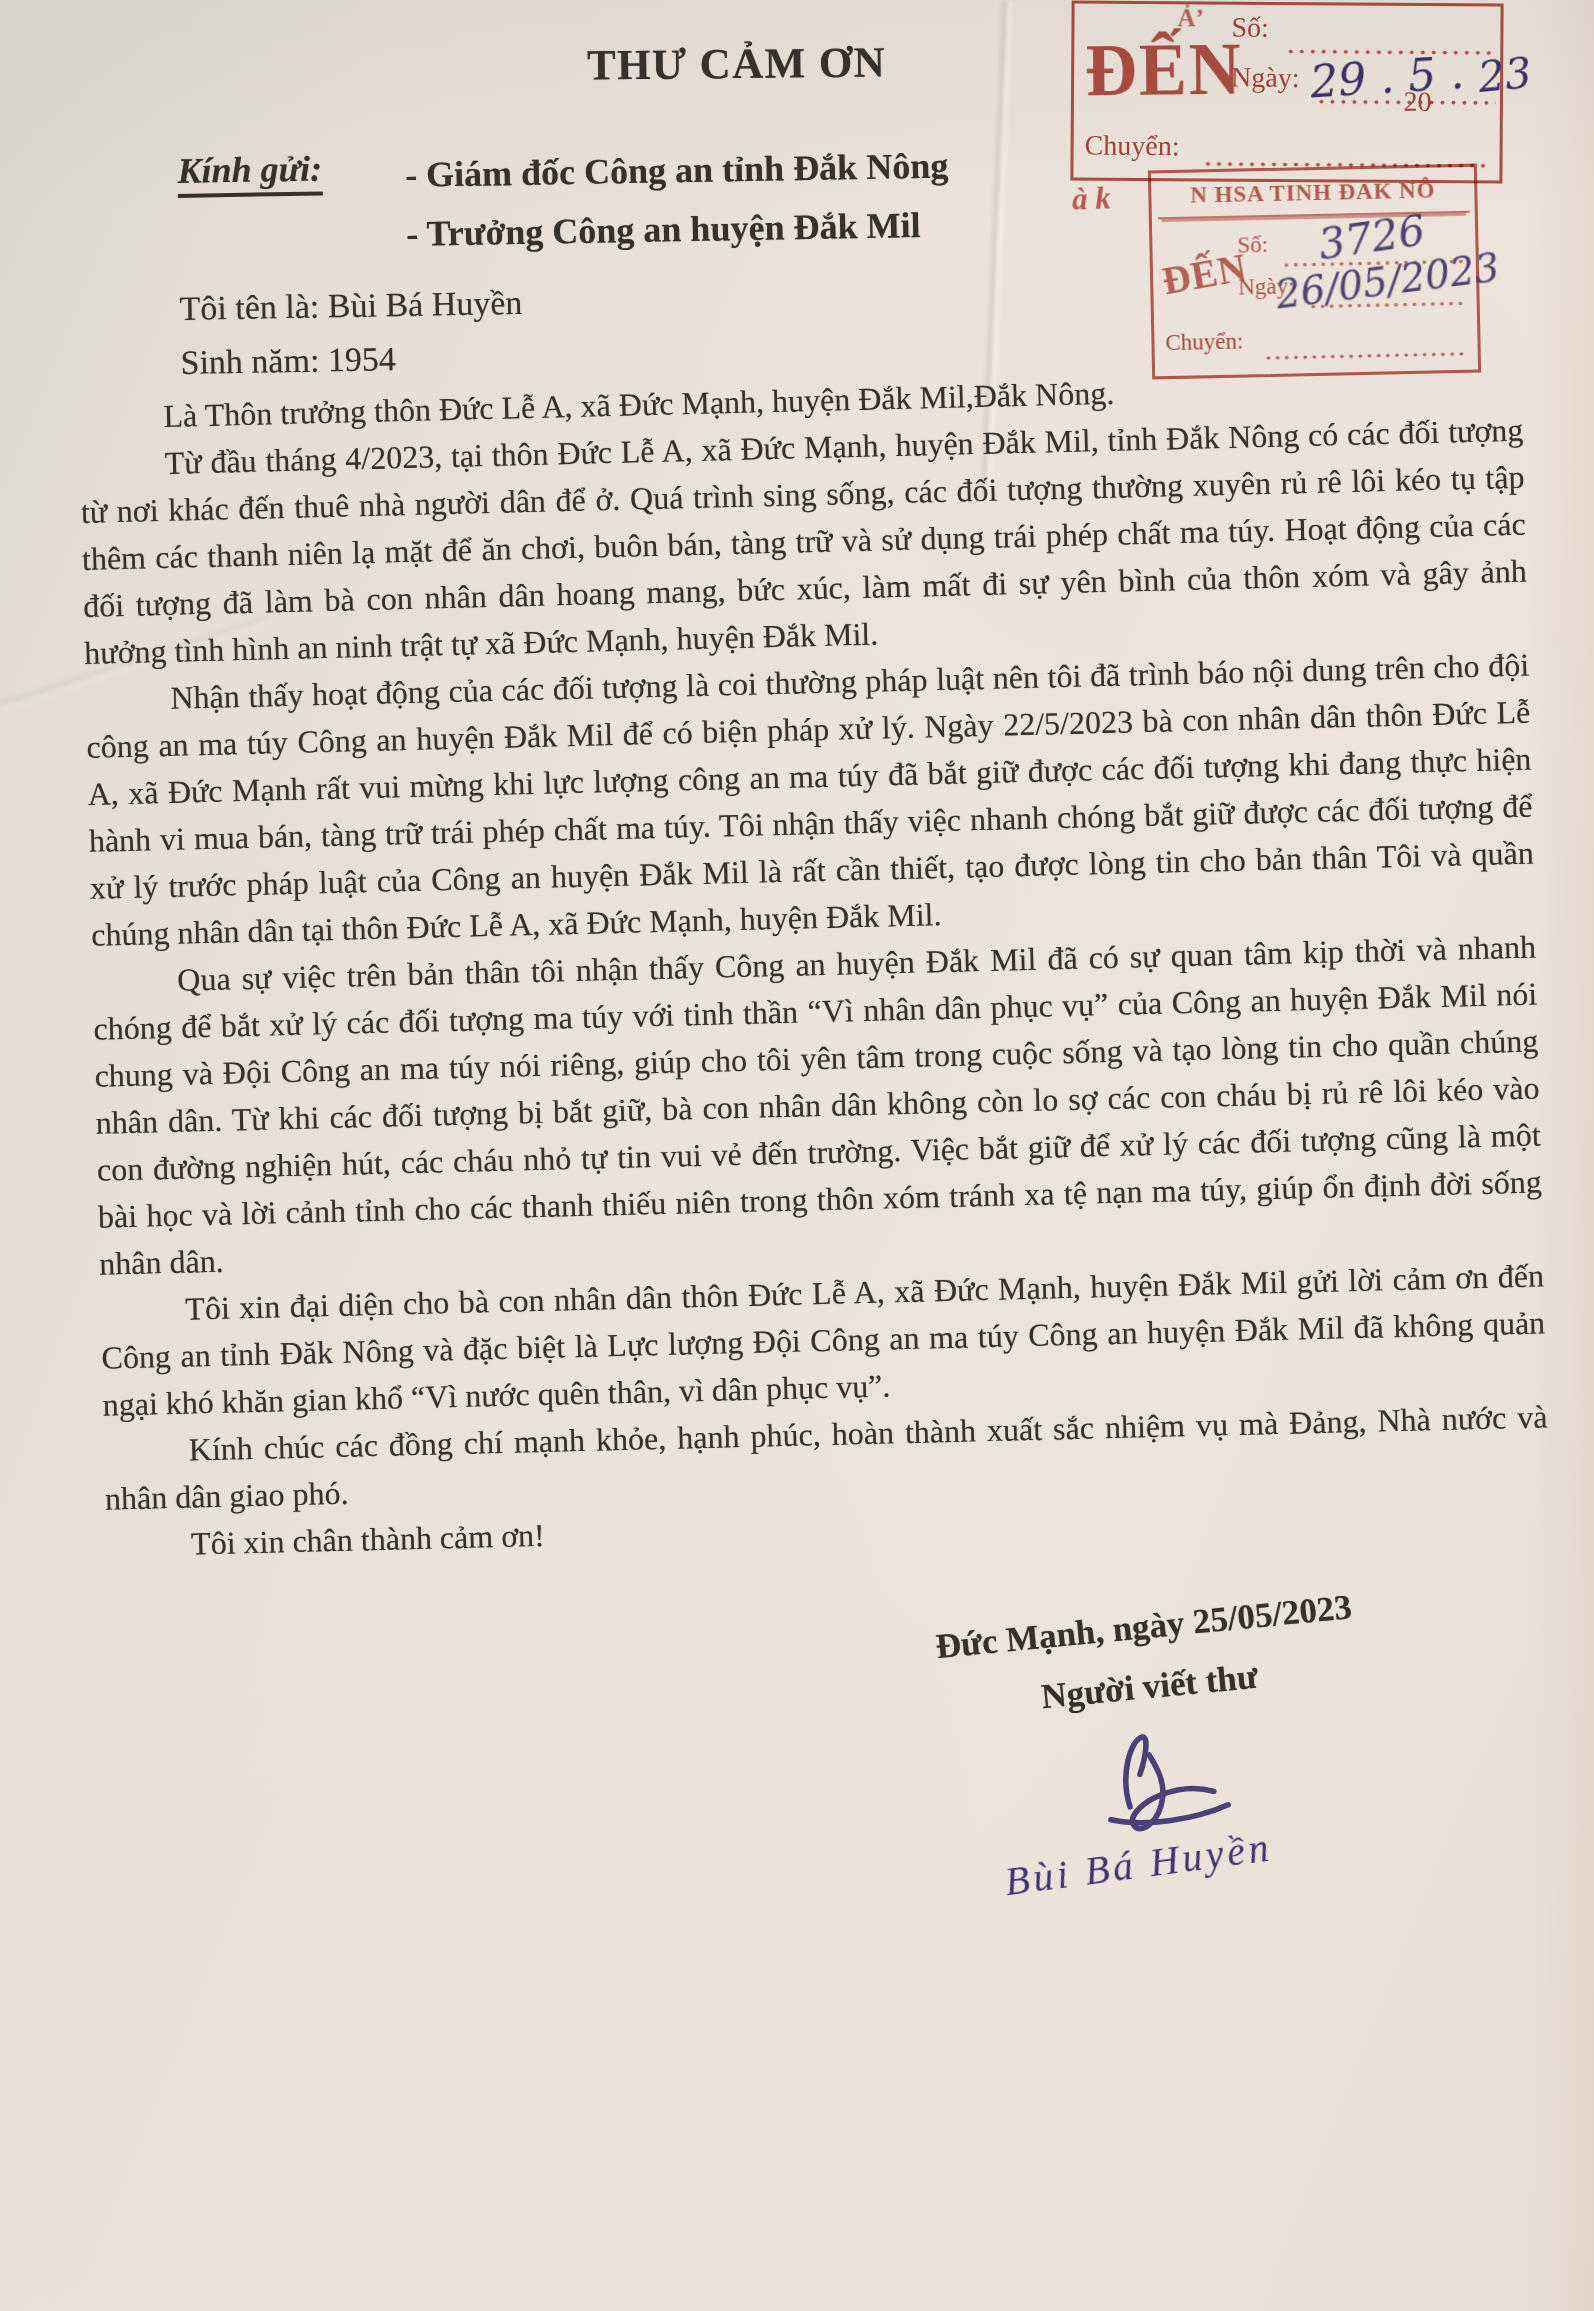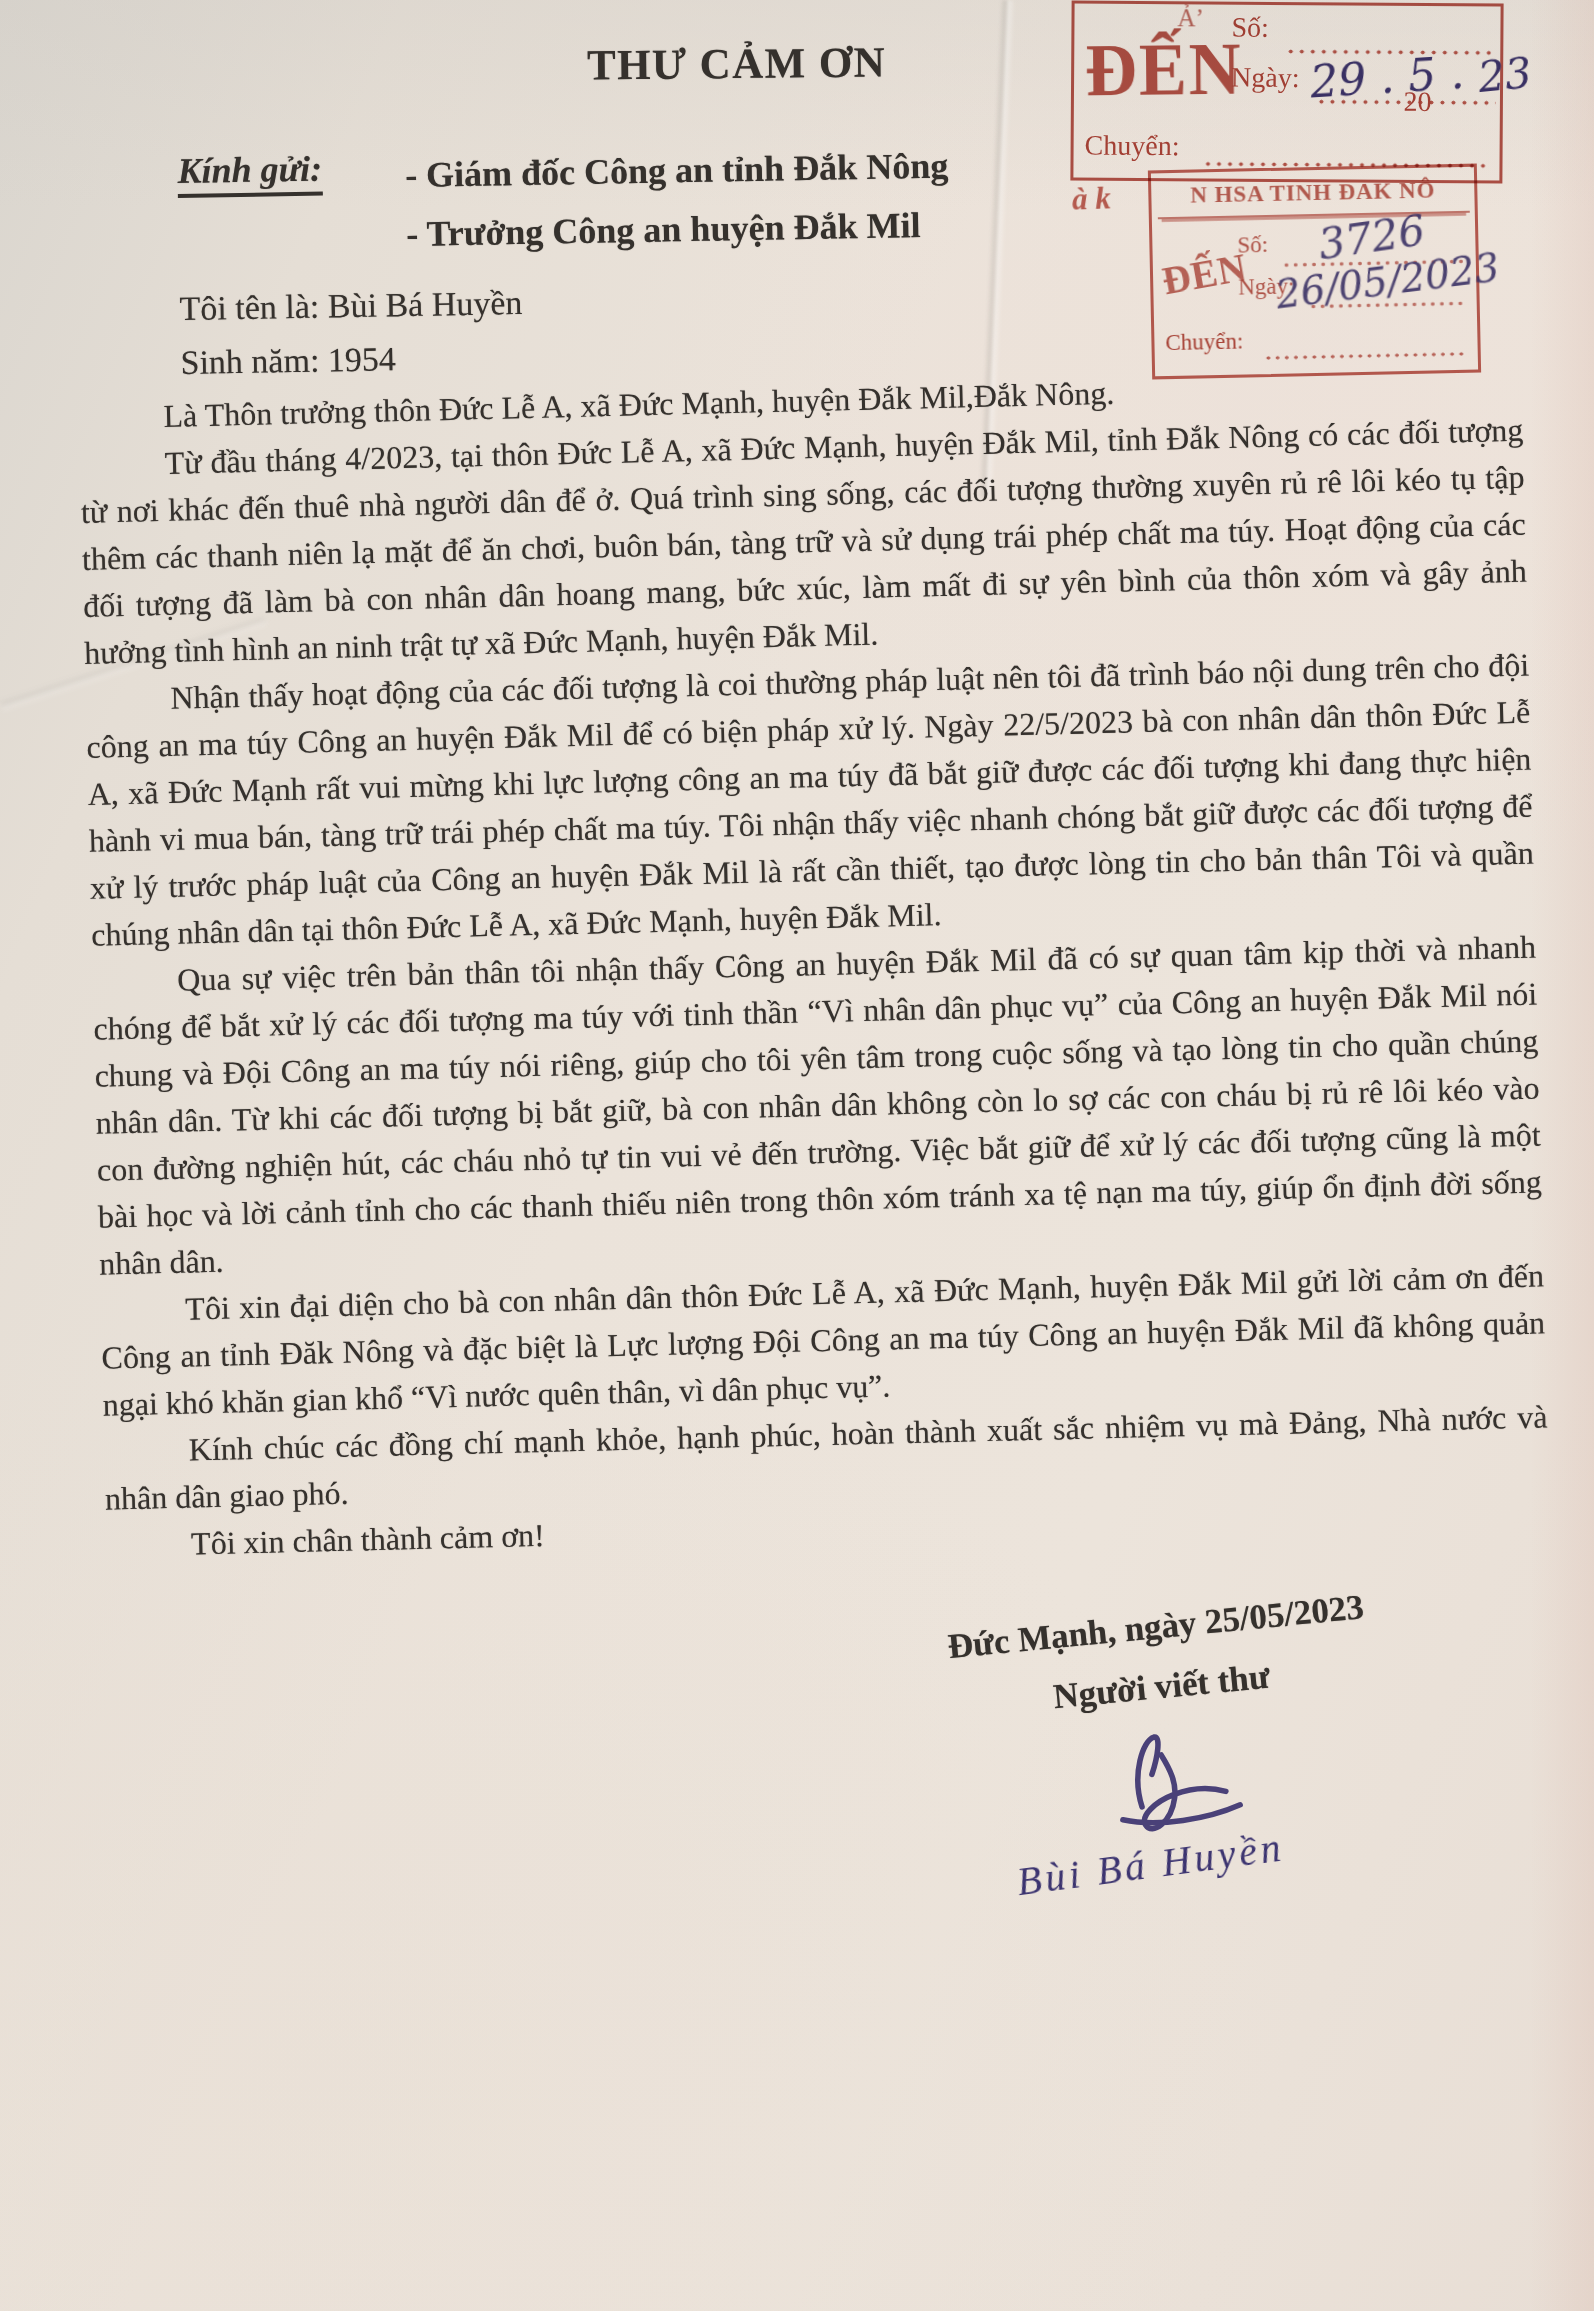--- a/index.html
+++ b/index.html
@@ -28,21 +28,21 @@
     background:linear-gradient(to right, rgba(130,125,118,0) 0%, rgba(130,125,118,0.22) 40%, rgba(255,255,255,0.4) 62%, rgba(255,255,255,0) 100%);
     filter:blur(1.8px);
   }
   .crease-mid{
     left:0;top:701px;width:277px;height:11px;transform:rotate(-18deg);transform-origin:left top;
     background:linear-gradient(to bottom, rgba(120,115,108,0) , rgba(120,115,108,0.15), rgba(255,255,255,0.3), rgba(255,255,255,0));
     filter:blur(2.8px);
   }
 
   .content{
-    position:absolute;inset:0;padding:33px 36px 0 78px;
+    position:absolute;inset:0;padding:33px 48px 0 78px;
     color:#35312d;
     text-shadow:0 0 1.1px rgba(53,49,45,0.45);
   }
   .title{
     margin:5.5px 0 0 509px;width:max-content;
     font-size:43px;font-weight:bold;letter-spacing:1.4px;
     transform:rotate(-0.6deg);
   }
   .salutation{display:flex;align-items:flex-start;margin:50px 0 0 100px;transform:rotate(-1deg);}
   .kinh-gui{
@@ -71,21 +71,21 @@
   }
 
   
   .stamp{mix-blend-mode:multiply;}
   .stamp1{
     position:absolute;left:1071px;top:1.8px;width:426px;height:174px;
     border:3.7px solid rgba(172,58,47,0.85);
     transform:rotate(0.4deg);
     color:#b2483d;
   }
-  .s1-artifact{position:absolute;left:103px;top:0px;font-size:25px;font-weight:normal;filter:blur(0.5px);opacity:.8;}
+  .s1-artifact{position:absolute;left:103px;top:0px;font-size:25px;font-weight:bold;filter:blur(0.5px);opacity:.8;}
   .s1-den{
     position:absolute;left:11px;top:24px;
     font-size:72px;font-weight:bold;letter-spacing:1.8px;
     transform:scaleY(1.04) rotate(-1deg);
     filter:blur(0.4px);opacity:.92;
   }
   .s1-fields{position:absolute;left:157px;top:7.4px;right:7.4px;}
   .s1-row{position:relative;font-size:28px;height:50px;}
   .s1-row .lbl{position:relative;z-index:2;}
   .leader{

